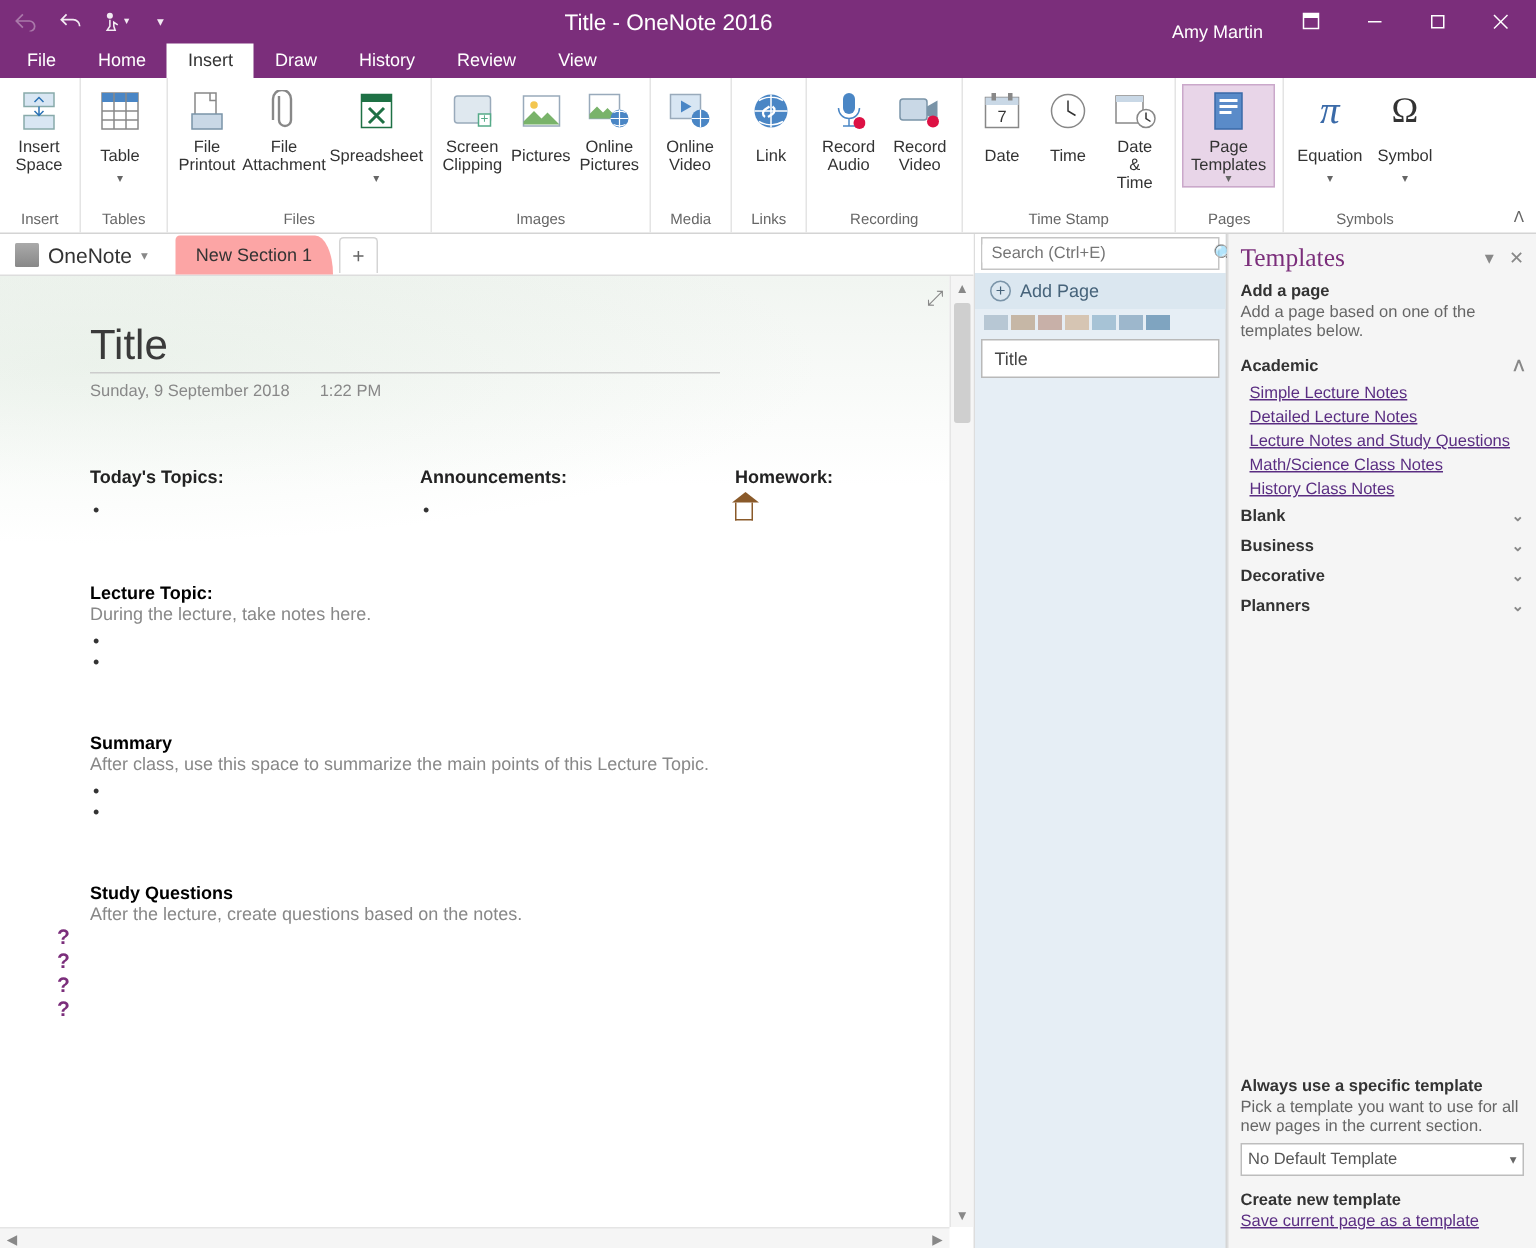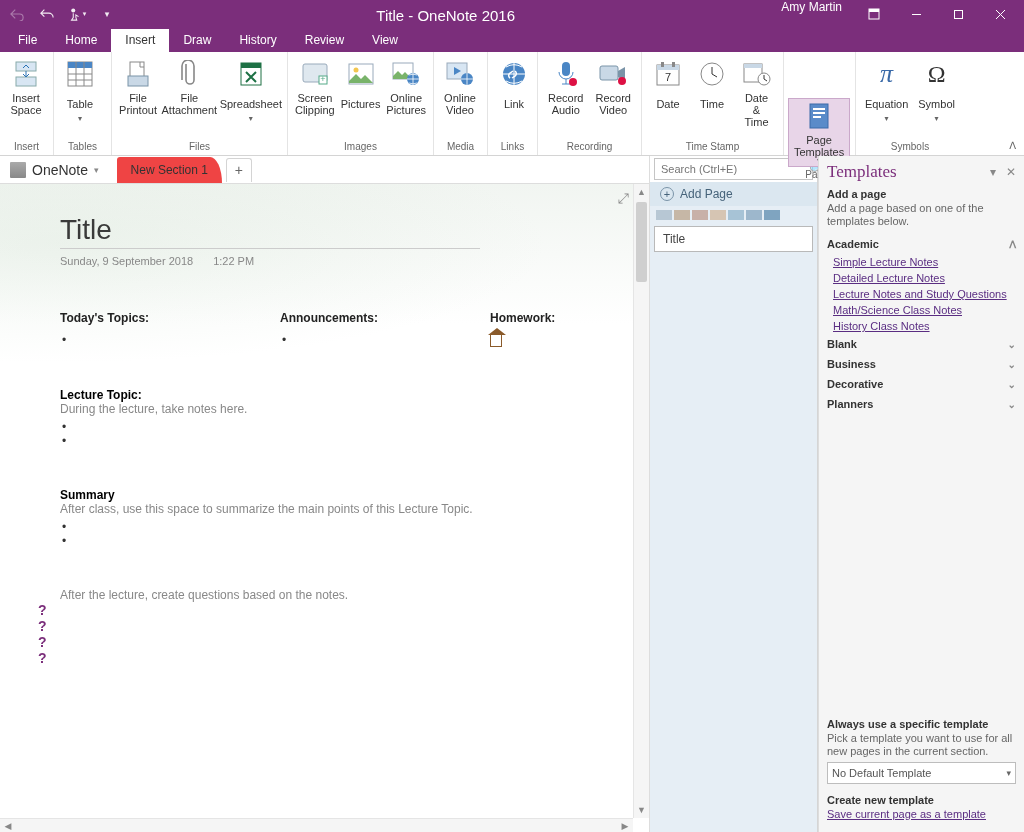--- a/index.html
+++ b/index.html
@@ -1,43 +1,43 @@
 <!DOCTYPE html>
 <html><head>
 <meta charset="utf-8">
 <style>
 * { box-sizing: border-box; margin: 0; padding: 0; }
 body { font-family: "Segoe UI", Arial, sans-serif; font-size: 12px; background: #fff; width: 1024px; height: 832px; overflow: hidden; user-select: none; }
 .titlebar { height: 28px; background: #7B2E7B; color: #fff; display: flex; align-items: center; justify-content: space-between; padding: 0 4px; }
 .tb-left { display: flex; align-items: center; gap: 4px; }
 .qat-btn { width: 26px; height: 24px; display: flex; align-items: center; justify-content: center; color: #fff; opacity: 0.9; }
 .tb-center { flex: 1; text-align: center; font-size: 15px; padding-top: 2px; }
-.tb-right { display: flex; align-items: flex-start; gap: 2px; }
+.tb-right { display: flex; align-items: flex-end; gap: 2px; }
 .tb-user { font-size: 12px; padding: 0 10px; }
 .win-btn { width: 40px; height: 28px; display: flex; align-items: center; justify-content: center; color: #fff; }
 .tabbar { height: 24px; background: #7B2E7B; display: flex; align-items: flex-end; padding-left: 4px; }
 .rtab { color: #fff; padding: 4px 14px 5px; font-size: 12px; cursor: pointer; }
 .rtab.file { background: transparent; }
 .rtab.active { background: #fff; color: #333; }
 .ribbon { height: 104px; background: #fff; border-bottom: 1px solid #d4d4d4; display: flex; position: relative; }
 .rgroup { border-right: 1px solid #e4e4e4; display: flex; flex-direction: column; align-items: stretch; }
 .rgroup-body { flex: 1; display: flex; align-items: flex-start; padding: 4px 4px 0; }
 .rgroup-label { font-size: 10px; color: #666; text-align: center; padding: 2px 0 3px; }
 .rbtn { display: flex; flex-direction: column; align-items: center; justify-content: flex-start; padding: 2px 6px; min-width: 44px; cursor: pointer; }
-.rbtn.active { background: #e8d5e8; border: 1px solid #caa8ca; padding: 1px 5px; margin-top: 42px; }
+.rbtn.active { background: #e8d5e8; border: 1px solid #caa8ca; padding: 1px 5px; }
 .rbtn .ico { width: 32px; height: 32px; display: flex; align-items: center; justify-content: center; margin-bottom: 2px; }
 .rbtn .lbl { font-size: 11px; color: #333; text-align: center; line-height: 12px; min-height: 24px; display: flex; flex-direction: column; justify-content: center; }
 .rbtn .drop { font-size: 8px; color: #666; margin-top: -2px; }
 .collapse-caret { position: absolute; right: 8px; bottom: 4px; font-size: 10px; color: #666; cursor: pointer; }
 .workarea { display: flex; height: calc(832px - 28px - 24px - 104px); }
 .page-host { flex: 1; display: flex; flex-direction: column; border-right: 1px solid #ddd; min-width: 0; position: relative; }
 .nb-bar { height: 28px; display: flex; align-items: center; border-bottom: 1px solid #ddd; background: #fff; }
 .nb-name { display: flex; align-items: center; gap: 6px; padding: 0 10px; font-size: 14px; color: #333; cursor: pointer; }
 .nb-name .book-ico { width: 16px; height: 16px; background: linear-gradient(#aaa,#888); border-radius: 1px; }
-.section-tab { position: relative; height: 26px; display: flex; align-items: center; padding: 0 14px; margin-left: 8px; font-size: 12px; color: #333; background: #ef4444; border-top-left-radius: 3px; border-top-right-radius: 12px 26px; cursor: pointer; }
+.section-tab { position: relative; height: 26px; display: flex; align-items: center; padding: 0 14px; margin-left: 8px; font-size: 12px; color: #333; background: #fca5a5; border-top-left-radius: 3px; border-top-right-radius: 12px 26px; cursor: pointer; }
 .add-tab { width: 26px; height: 24px; display: flex; align-items: center; justify-content: center; color: #666; cursor: pointer; margin-left: 4px; border: 1px solid #d4d4d4; border-bottom: none; border-top-left-radius: 3px; border-top-right-radius: 3px; font-size: 14px; }
 .page-canvas-wrap { flex: 1; position: relative; overflow: hidden; }
 .page-canvas { position: absolute; inset: 0 16px 14px 0; overflow: hidden; background: #fff; }
 .page-bg { position: absolute; left: 0; top: 0; right: 0; height: 200px; background: radial-gradient(ellipse at 10% 30%, rgba(200,220,200,0.25), transparent 60%), linear-gradient(180deg, rgba(220,230,220,0.4), transparent 70%); }
 .fullscreen-ico { position: absolute; right: 4px; top: 6px; color: #888; cursor: pointer; font-size: 14px; }
 .pg-content { position: relative; padding: 30px 20px 20px 60px; }
 .pg-title { font-family: "Calibri Light","Segoe UI Light",sans-serif; font-size: 28px; color: #3a3a3a; border-bottom: 1px solid #ccc; width: 420px; padding-bottom: 2px; }
 .pg-date { font-size: 11px; color: #888; margin-top: 6px; display: flex; gap: 20px; }
 .note-grid { display: flex; gap: 60px; margin-top: 44px; }
 .note-col h4 { font-size: 12px; font-weight: 600; color: #222; margin-bottom: 8px; }
@@ -423,20 +423,21 @@
             <div class="bullet" style="margin-top:4px">•</div>
               <div class="bullet">•</div>
           </div>
           <div class="note-section">
             <h4>Summary</h4>
             <div class="hint">After class, use this space to summarize the main points of this Lecture Topic.</div>
             <div class="bullet" style="margin-top:4px">•</div>
               <div class="bullet">•</div>
           </div>
           <div class="note-section">
+            <h4>Study Questions</h4>
             <div class="hint">After the lecture, create questions based on the notes.</div>
             <div class="qmark">?</div>
               <div class="qmark">?</div>
               <div class="qmark">?</div>
               <div class="qmark">?</div>
           </div>
         </div>
       </div>
       <div class="vscroll">
           <div class="arr" style="top:0">▲</div>

